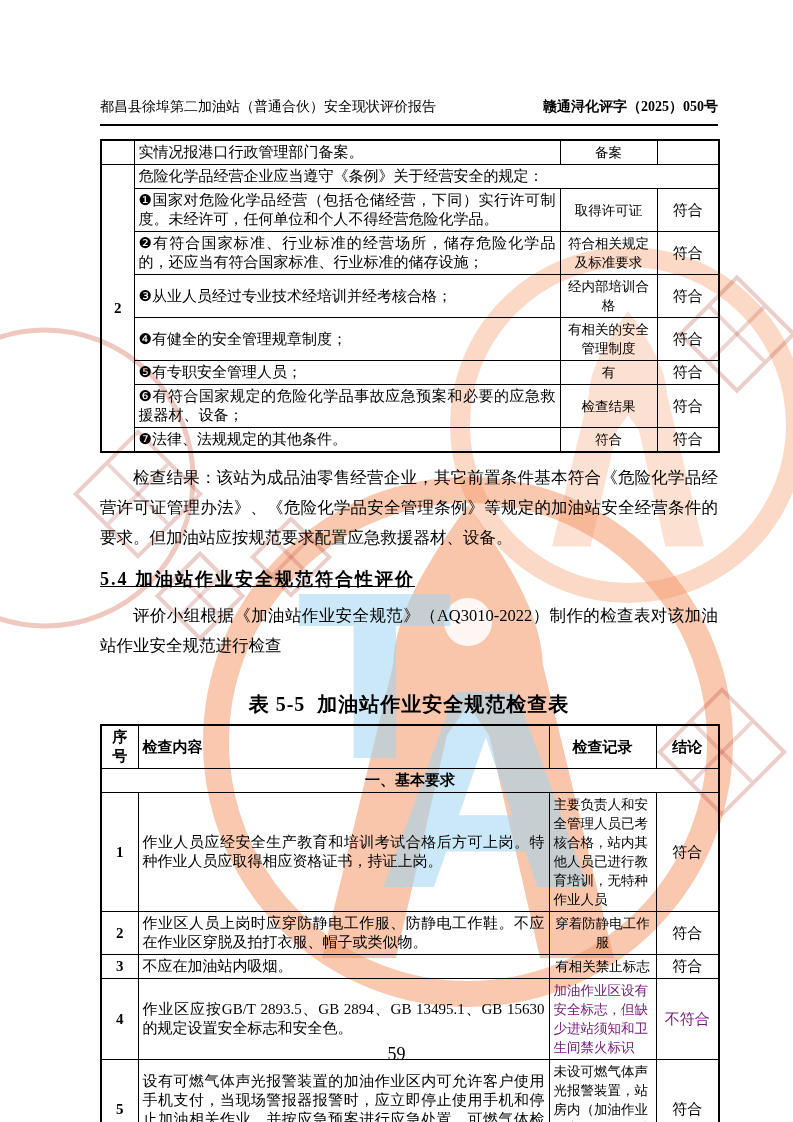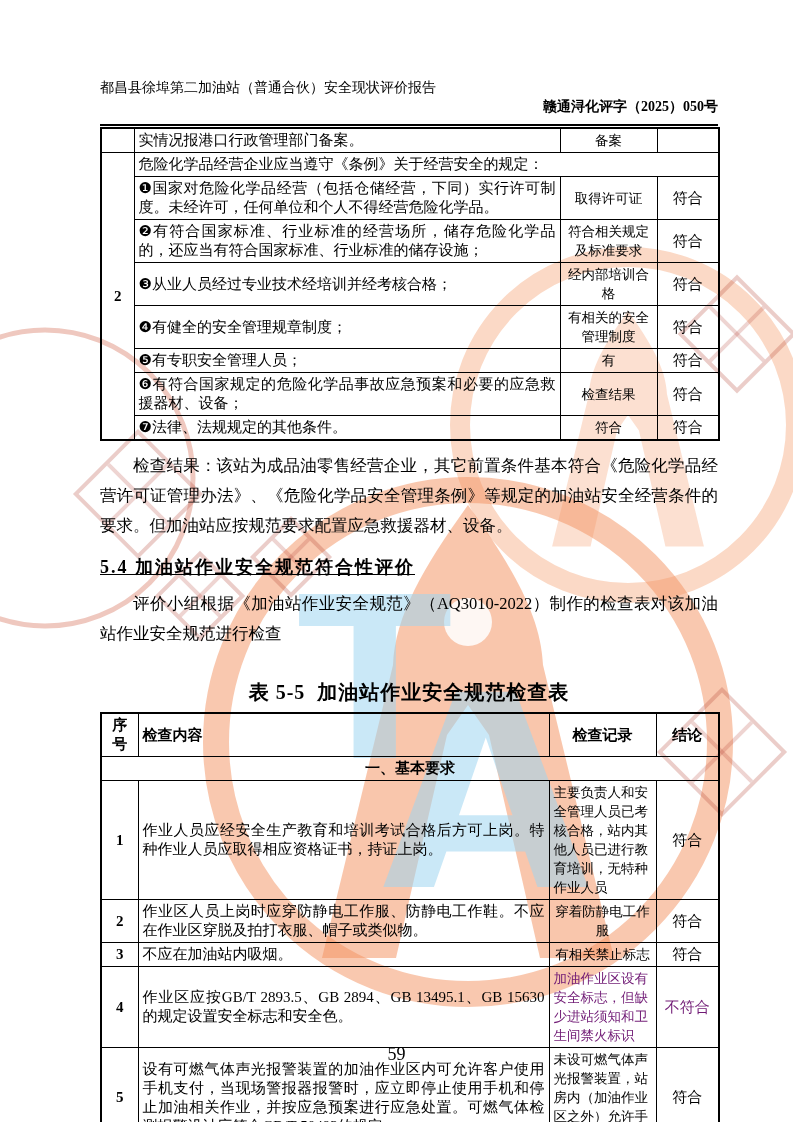--- a/index.html
+++ b/index.html
@@ -14,29 +14,29 @@
   .wm-letter-t { left:298px; top:568px; font-size:225px; }
   .wm-letter-a { left:382px; top:660px; font-size:268px; }
   .wm-diamond { position:absolute; border:4px solid rgba(178,60,48,0.26); transform:rotate(45deg);
     background:
       linear-gradient(rgba(178,60,48,0.22),rgba(178,60,48,0.22)) center/100% 4px no-repeat,
       linear-gradient(90deg,rgba(178,60,48,0.22),rgba(178,60,48,0.22)) center/4px 100% no-repeat; }
 
   
   .content { position:absolute; left:100px; top:58px; width:618px; z-index:1; }
 
-  .doc-header { display:flex; justify-content:space-between; align-items:center;
+  .doc-header { display:flex; justify-content:space-between; align-items:flex-end;
                 font-size:14px; line-height:20px; padding-bottom:7px; border-bottom:2px solid #000; }
   .doc-header .right { font-weight:bold;margin-top:39px; }
 
   table { border-collapse:collapse; width:100%; table-layout:fixed; background:transparent; }
   td,th { border:1px solid #000; vertical-align:middle; overflow:hidden; }
   .t1, .t2 { border:2px solid #000; }
 
-  .t1 { margin-top:1px; font-size:15px; line-height:19px; }
+  .t1 { margin-top:13px; font-size:15px; line-height:19px; }
   .t1 td { padding:2px 4px; }
   .t2 { margin-top:6px; font-size:15px; line-height:19px; }
   .t2 td, .t2 th { padding:2px 4px; }
 
   .no-cell { text-align:center; font-weight:bold; padding:2px 1px; }
   .content-cell { text-align:justify; }
   .record-cell { text-align:center; font-size:13.5px; padding:2px 2px; }
   .record-cell.left { text-align:left; }
   .concl-cell { text-align:center; }
   .group-cell { text-align:left; }

